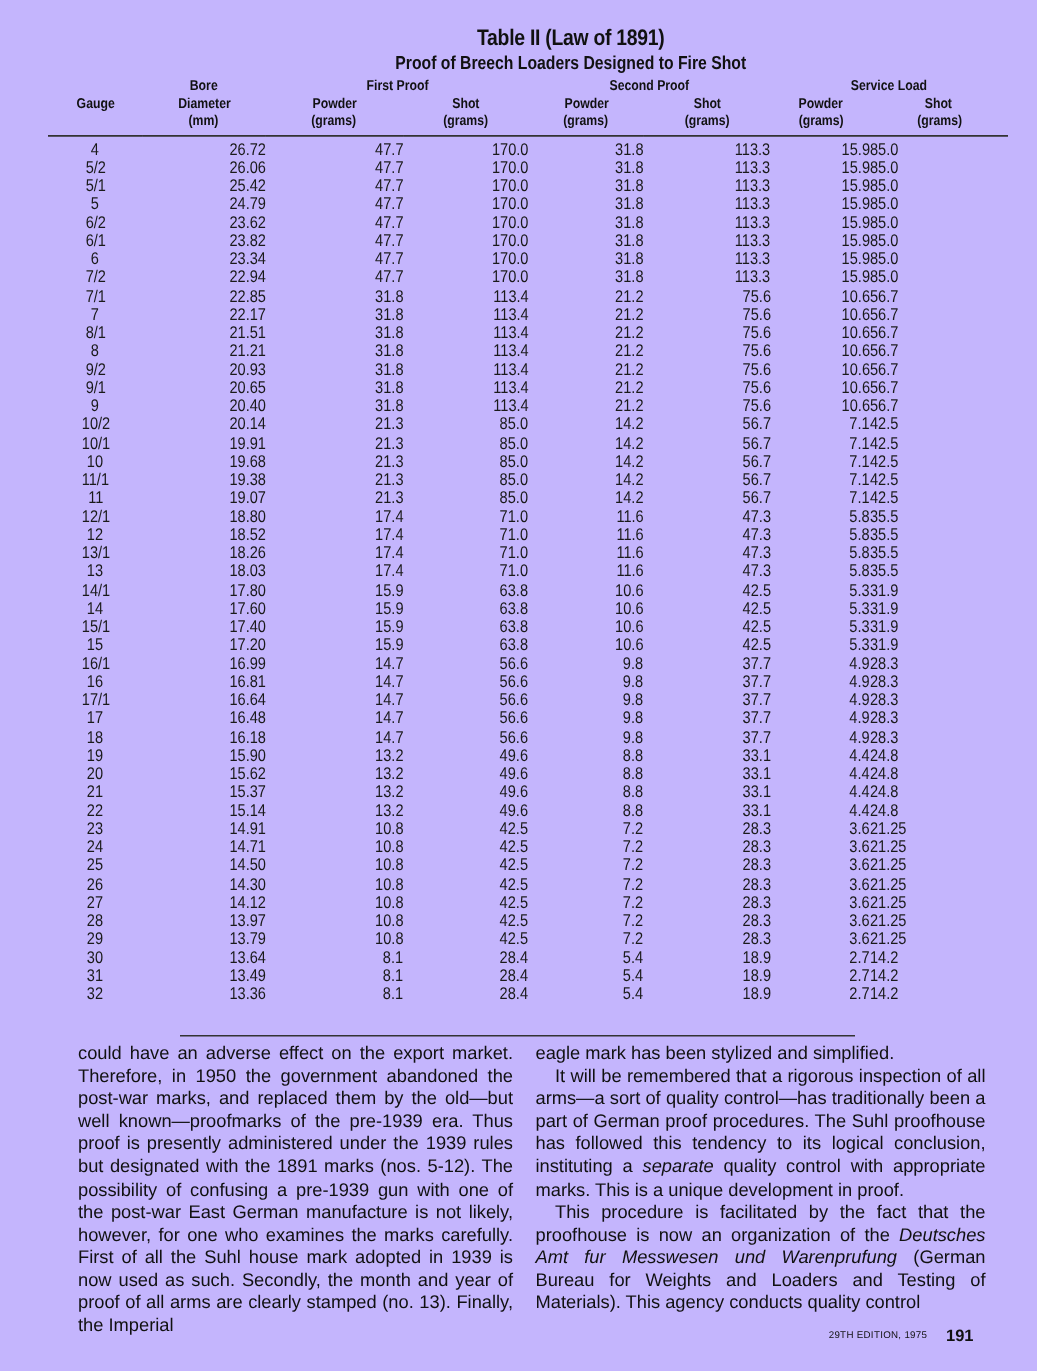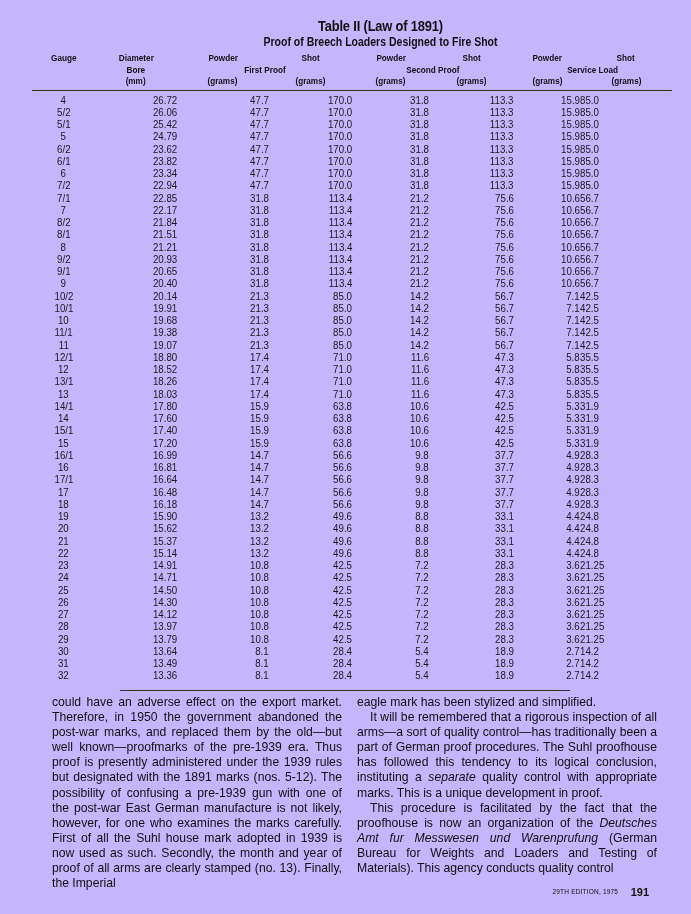--- a/index.html
+++ b/index.html
@@ -63,35 +63,35 @@
 <div class="page">
 
   <div class="title-block">
     <span class="t1">Table II (Law of 1891)</span>
     <span class="t2">Proof of Breech Loaders Designed to Fire Shot</span>
   </div>
 
   <table class="proof">
     <thead>
       <tr>
+        <th class="c-gauge"></th>
+        <th class="c-bore"><span class="cond">Bore</span></th>
+        <th colspan="2"><span class="cond">First Proof</span></th>
+        <th colspan="2"><span class="cond">Second Proof</span></th>
+        <th colspan="2"><span class="cond">Service Load</span></th>
+      </tr>
+      <tr>
         <th class="c-gauge"><span class="cond">Gauge</span></th>
         <th class="c-bore"><span class="cond">Diameter</span></th>
         <th class="c-fp-pow"><span class="cond">Powder</span></th>
         <th class="c-fp-shot"><span class="cond">Shot</span></th>
         <th class="c-sp-pow"><span class="cond">Powder</span></th>
         <th class="c-sp-shot"><span class="cond">Shot</span></th>
         <th class="c-sl-pow"><span class="cond">Powder</span></th>
         <th class="c-sl-shot"><span class="cond">Shot</span></th>
-      </tr>
-      <tr>
-        <th class="c-gauge"></th>
-        <th class="c-bore"><span class="cond">Bore</span></th>
-        <th colspan="2"><span class="cond">First Proof</span></th>
-        <th colspan="2"><span class="cond">Second Proof</span></th>
-        <th colspan="2"><span class="cond">Service Load</span></th>
       </tr>
       <tr class="last">
         <th class="c-gauge"></th>
         <th class="c-bore"><span class="cond">(mm)</span></th>
         <th class="c-fp-pow"><span class="cond">(grams)</span></th>
         <th class="c-fp-shot"><span class="cond">(grams)</span></th>
         <th class="c-sp-pow"><span class="cond">(grams)</span></th>
         <th class="c-sp-shot"><span class="cond">(grams)</span></th>
         <th class="c-sl-pow"><span class="cond">(grams)</span></th>
         <th class="c-sl-shot"><span class="cond">(grams)</span></th>
@@ -192,30 +192,20 @@
           <td class="c-gauge"><span>7</span></td>
           <td class="c-bore"><span>22.17</span></td>
           <td class="c-fp-pow"><span>31.8</span></td>
           <td class="c-fp-shot"><span>113.4</span></td>
           <td class="c-sp-pow"><span>21.2</span></td>
           <td class="c-sp-shot"><span>75.6</span></td>
           <td class="c-sl-pow"><span>10.6</span></td>
           <td class="c-sl-shot"><span>56.7</span></td>
         </tr>
         <tr>
-          <td class="c-gauge"><span>8/2</span></td>
-          <td class="c-bore"><span>21.84</span></td>
-          <td class="c-fp-pow"><span>31.8</span></td>
-          <td class="c-fp-shot"><span>113.4</span></td>
-          <td class="c-sp-pow"><span>21.2</span></td>
-          <td class="c-sp-shot"><span>75.6</span></td>
-          <td class="c-sl-pow"><span>10.6</span></td>
-          <td class="c-sl-shot"><span>56.7</span></td>
-        </tr>
-        <tr>
           <td class="c-gauge"><span>8/1</span></td>
           <td class="c-bore"><span>21.51</span></td>
           <td class="c-fp-pow"><span>31.8</span></td>
           <td class="c-fp-shot"><span>113.4</span></td>
           <td class="c-sp-pow"><span>21.2</span></td>
           <td class="c-sp-shot"><span>75.6</span></td>
           <td class="c-sl-pow"><span>10.6</span></td>
           <td class="c-sl-shot"><span>56.7</span></td>
         </tr>
         <tr>

